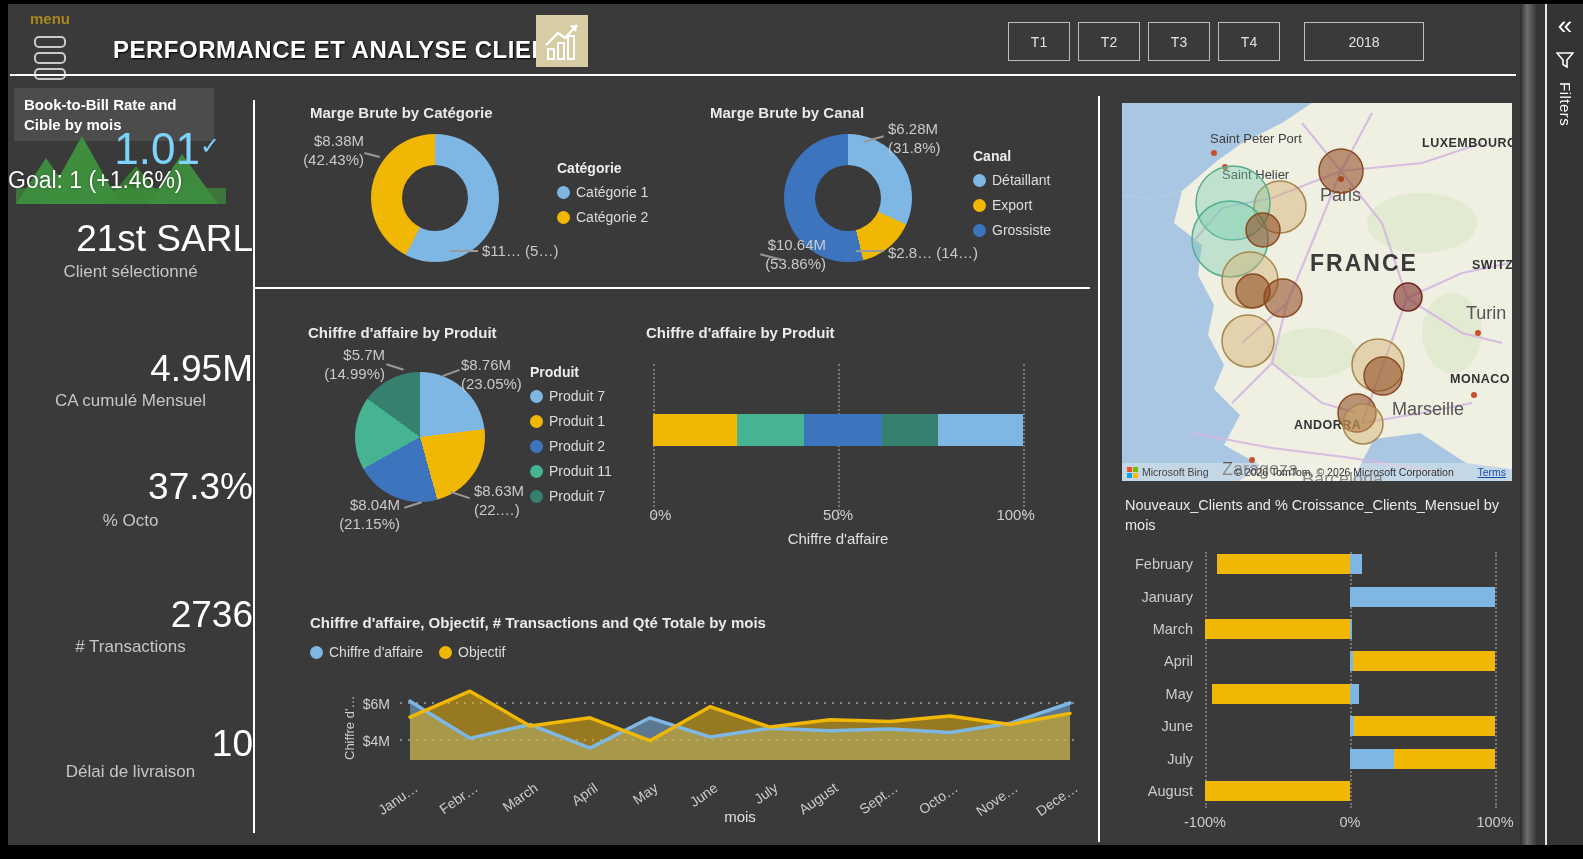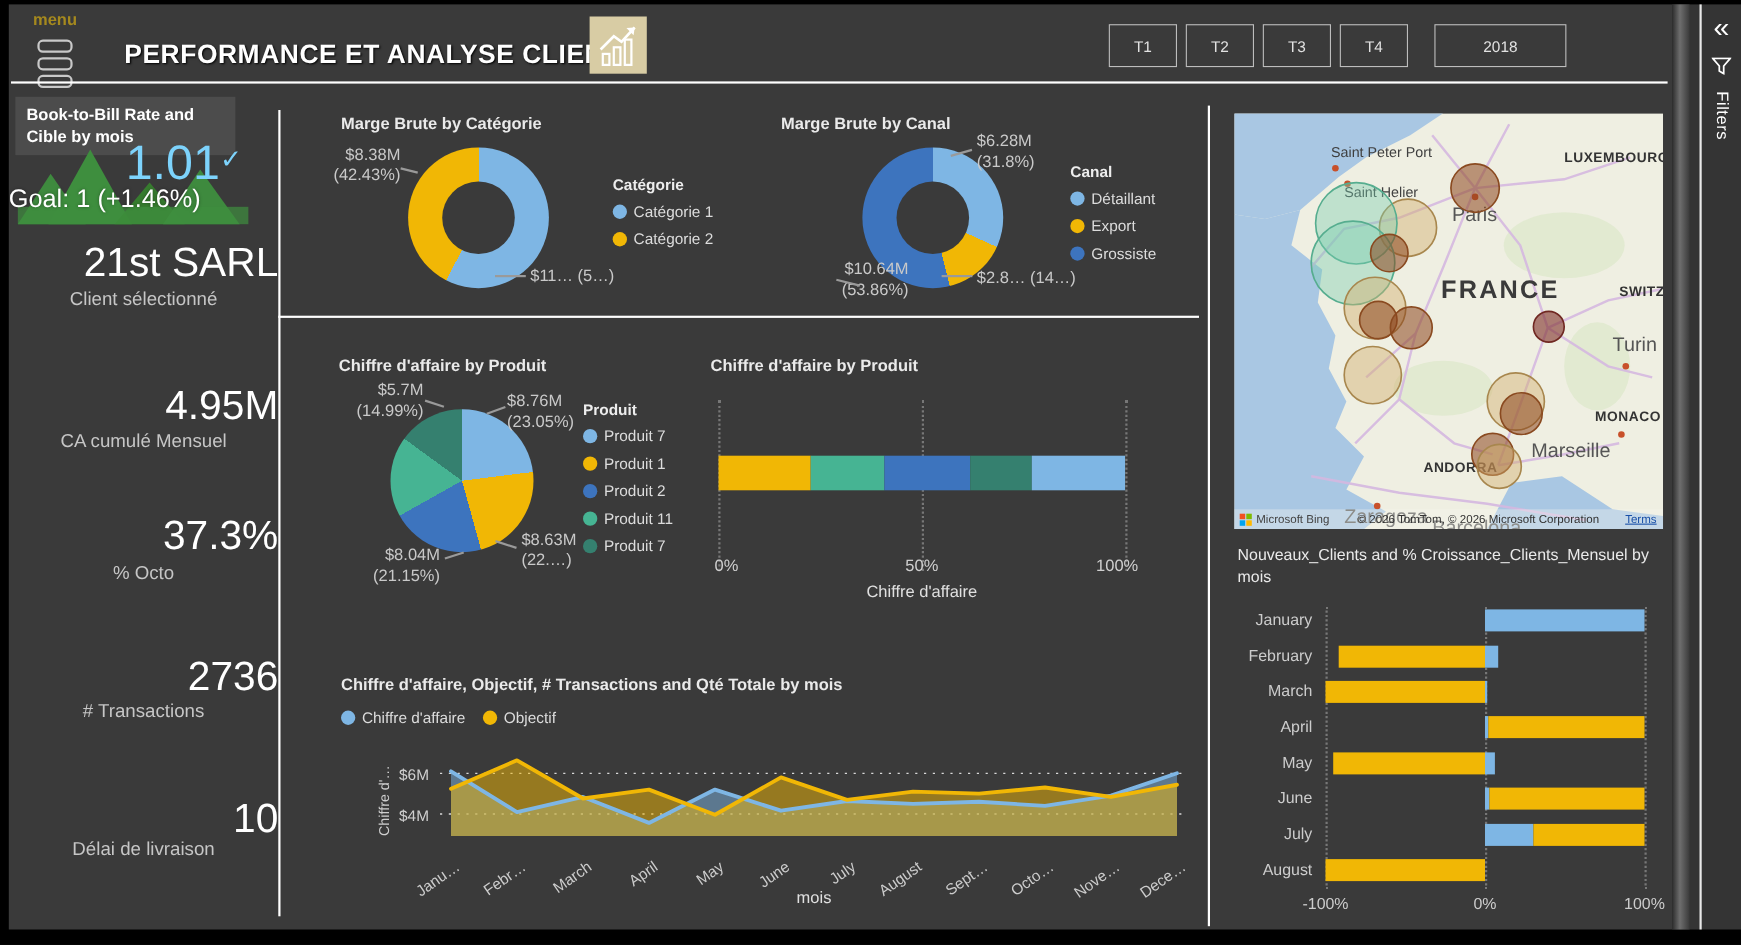--- a/index.html
+++ b/index.html
@@ -375,30 +375,30 @@
 
   <div class="chart-title" style="left:1117px;top:492px;width:388px;font-weight:normal;line-height:1.35;font-size:14.5px">Nouveaux_Clients and % Croissance_Clients_Mensuel by mois</div>
   <div class="abs" style="left:1089px;top:544px;width:398px;height:290px">
     <div class="hb-grid">
       <div class="grid-dotted-v" style="left:0;top:0;height:100%"></div>
       <div class="grid-dotted-v" style="left:50%;top:0;height:100%"></div>
       <div class="grid-dotted-v" style="left:100%;top:0;height:100%"></div>
     </div>
     <div class="abs" style="left:0;top:0;width:100%">
         <div class="hb-row">
-          <span class="hb-cat">January</span>
-          <div class="hb-track">
-            <div class="hb-seg" style="left: 50%; width: 50%; background: rgb(126, 182, 228);"></div>
-          </div>
-        </div>
-        <div class="hb-row">
           <span class="hb-cat">February</span>
           <div class="hb-track">
             <div class="hb-seg" style="left: 4%; width: 46%; background: rgb(241, 183, 5);"></div>
             <div class="hb-seg" style="left: 50%; width: 4%; background: rgb(126, 182, 228);"></div>
+          </div>
+        </div>
+        <div class="hb-row">
+          <span class="hb-cat">January</span>
+          <div class="hb-track">
+            <div class="hb-seg" style="left: 50%; width: 50%; background: rgb(126, 182, 228);"></div>
           </div>
         </div>
         <div class="hb-row">
           <span class="hb-cat">March</span>
           <div class="hb-track">
             <div class="hb-seg" style="left: 0%; width: 50%; background: rgb(241, 183, 5);"></div>
             <div class="hb-seg" style="left: 50%; width: 0.75%; background: rgb(126, 182, 228);"></div>
           </div>
         </div>
         <div class="hb-row">

